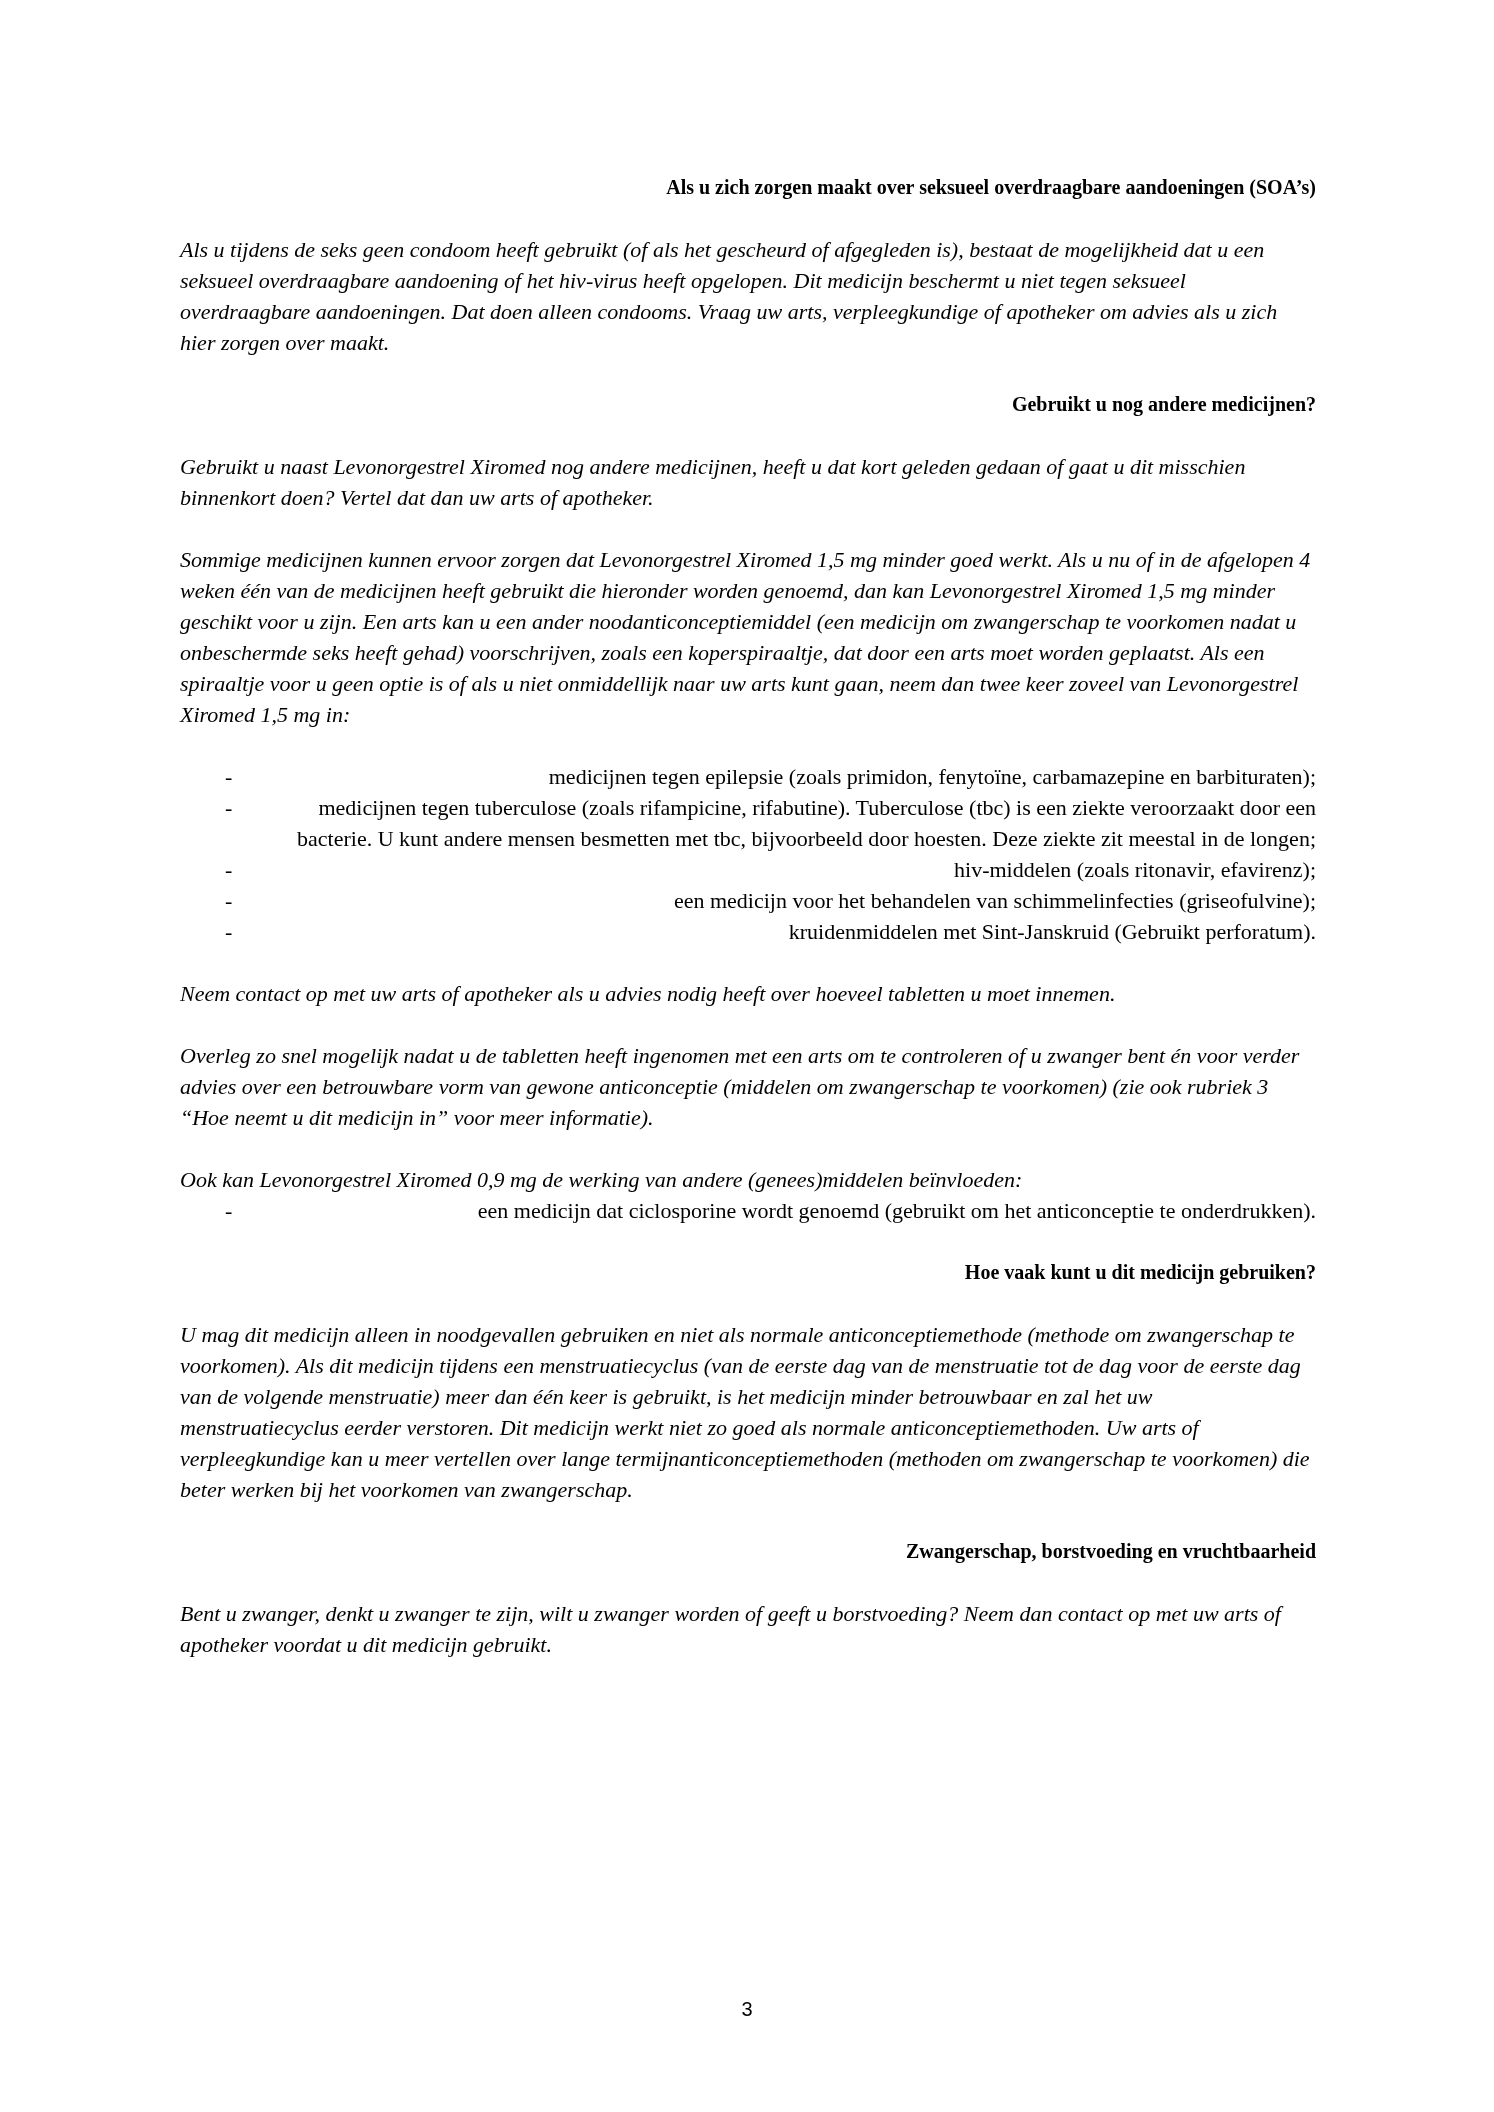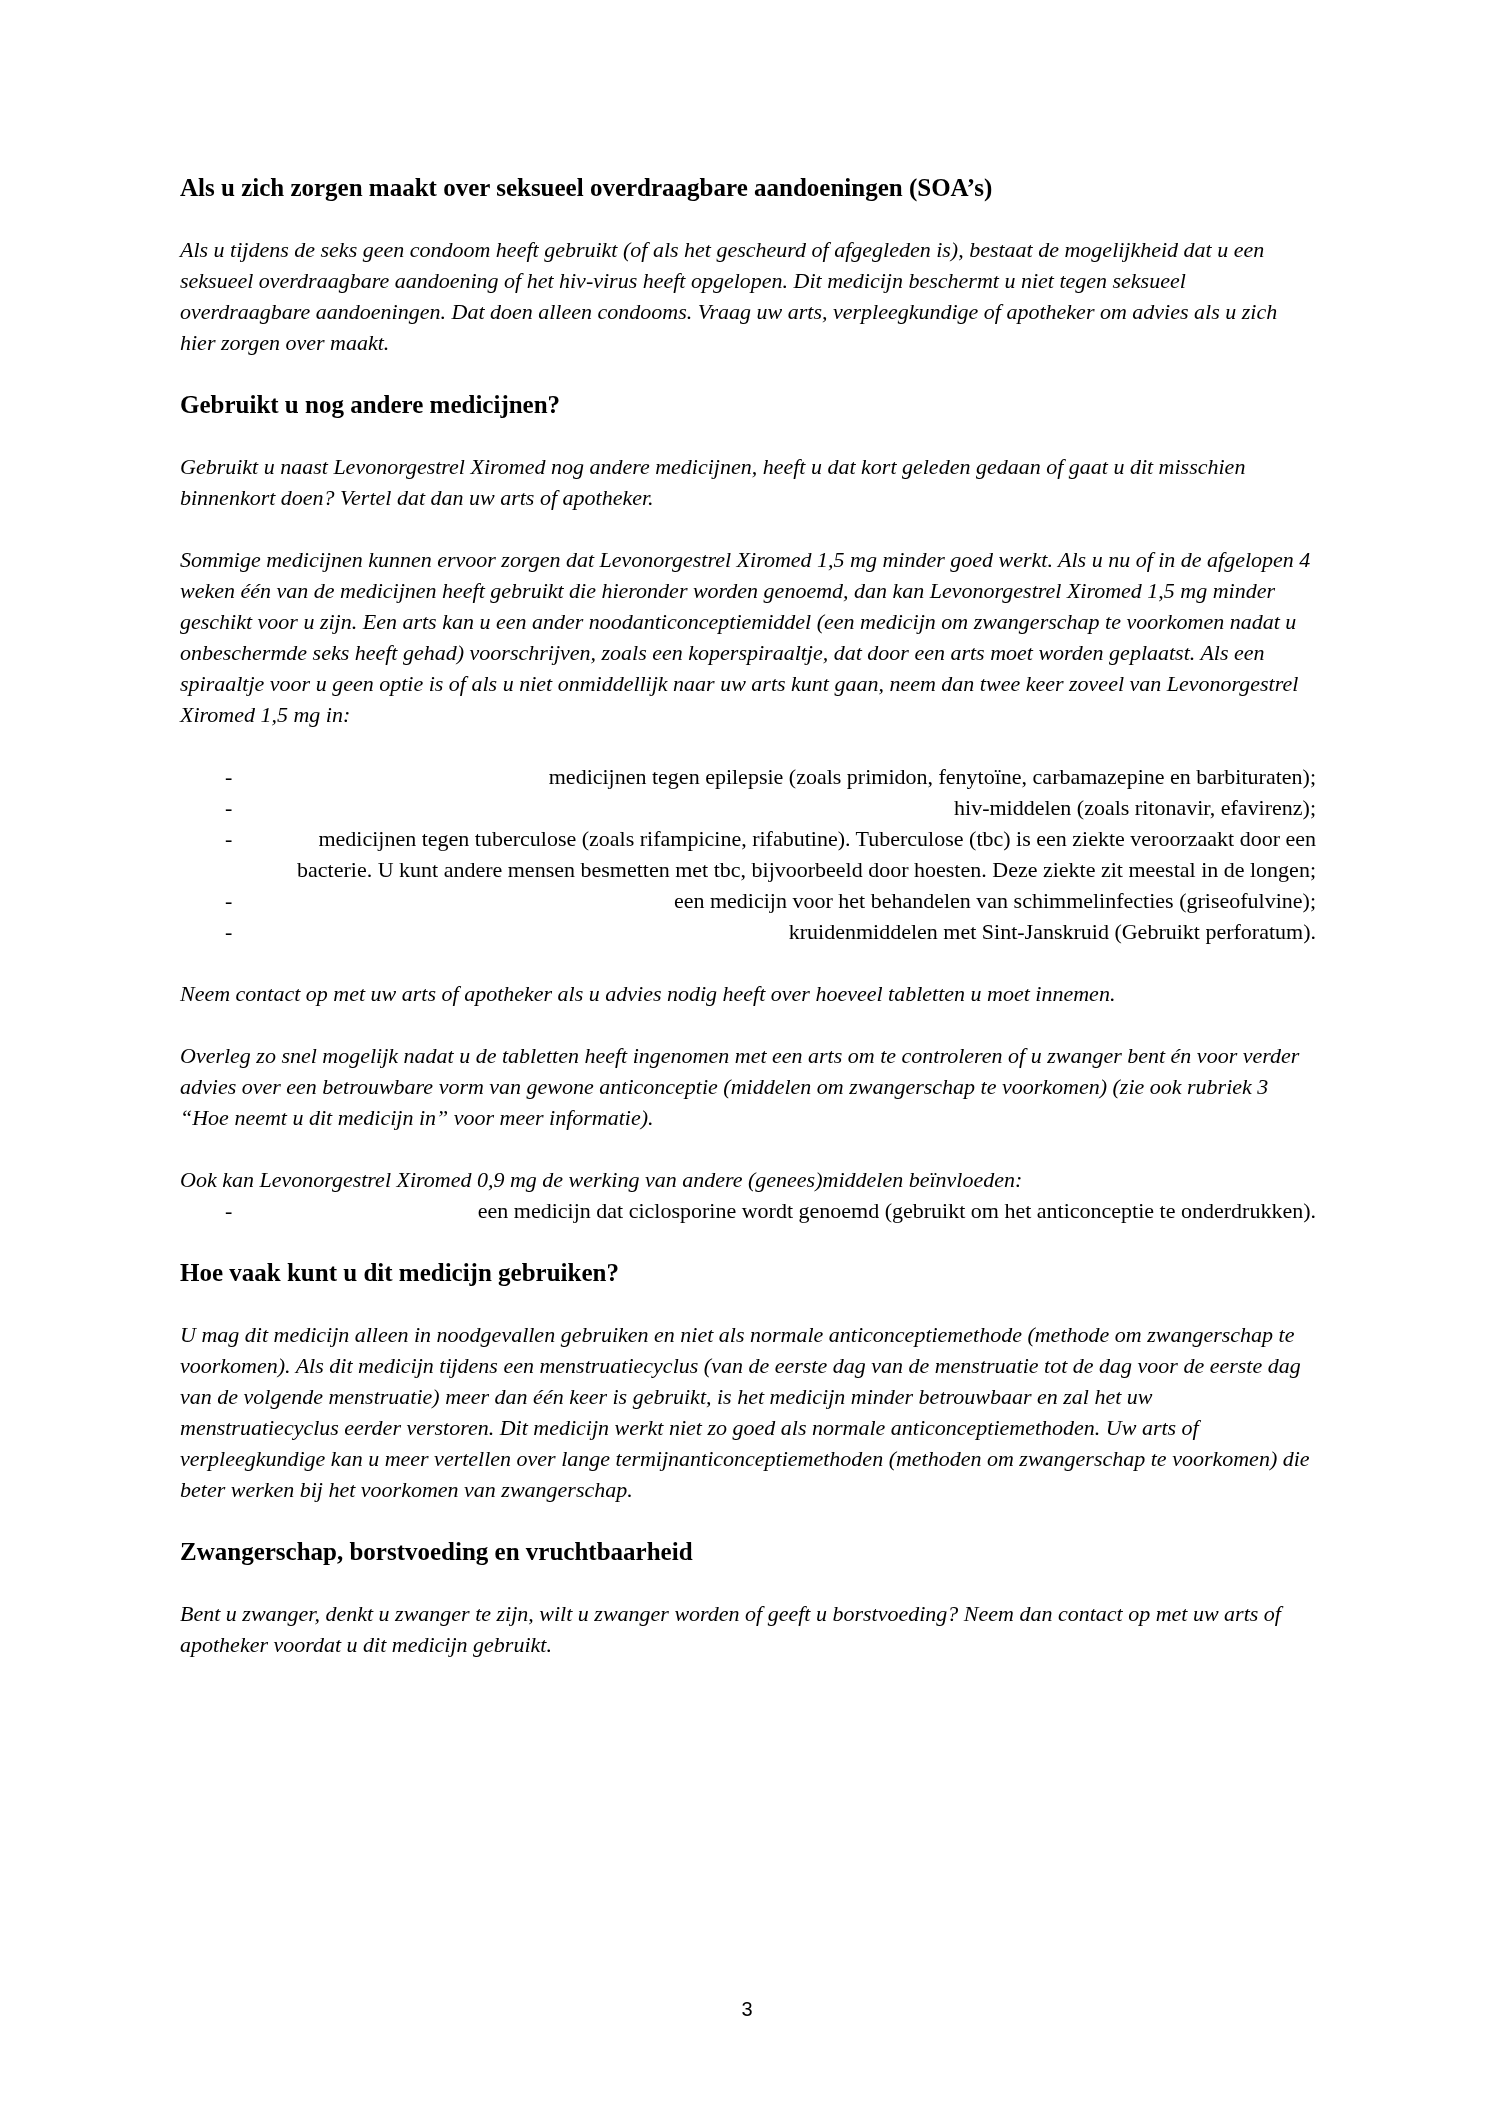--- a/index.html
+++ b/index.html
@@ -16,24 +16,25 @@
     background: #ffffff;
     color: #000000;
     font-family: "Liberation Serif", "DejaVu Serif", serif;
     font-size: 22px;
     line-height: 31px;
     box-sizing: border-box;
     padding: 172px 178px 0 180px;
     overflow: hidden;
   }
   .doc-heading {
-    font-size: 25px;
+    font-size: 20px;
     font-weight: bold;
     margin: 0 0 31px 0;
     line-height: 31px;
+    text-align: right;
   }
   .doc-para {
     margin: 0 0 31px 0;
     font-style: italic;
   }
   .doc-para.tight {
     margin-bottom: 0;
   }
   ul.doc-list {
     list-style: none;
@@ -73,22 +74,22 @@
   <p class="doc-para">Als u tijdens de seks geen condoom heeft gebruikt (of als het gescheurd of afgegleden is), bestaat de mogelijkheid dat u een seksueel overdraagbare aandoening of het hiv-virus heeft opgelopen. Dit medicijn beschermt u niet tegen seksueel overdraagbare aandoeningen. Dat doen alleen condooms. Vraag uw arts, verpleegkundige of apotheker om advies als u zich hier zorgen over maakt.</p>
 
   <h2 class="doc-heading">Gebruikt u nog andere medicijnen?</h2>
 
   <p class="doc-para">Gebruikt u naast Levonorgestrel Xiromed nog andere medicijnen, heeft u dat kort geleden gedaan of gaat u dit misschien binnenkort doen? Vertel dat dan uw arts of apotheker.</p>
 
   <p class="doc-para">Sommige medicijnen kunnen ervoor zorgen dat Levonorgestrel Xiromed 1,5 mg minder goed werkt. Als u nu of in de afgelopen 4 weken één van de medicijnen heeft gebruikt die hieronder worden genoemd, dan kan Levonorgestrel Xiromed 1,5 mg minder geschikt voor u zijn. Een arts kan u een ander noodanticonceptiemiddel (een medicijn om zwangerschap te voorkomen nadat u onbeschermde seks heeft gehad) voorschrijven, zoals een koperspiraaltje, dat door een arts moet worden geplaatst. Als een spiraaltje voor u geen optie is of als u niet onmiddellijk naar uw arts kunt gaan, neem dan twee keer zoveel van Levonorgestrel Xiromed 1,5 mg in:</p>
 
   <ul class="doc-list">
     <li>medicijnen tegen epilepsie (zoals primidon, fenytoïne, carbamazepine en barbituraten);</li>
+    <li>medicijnen tegen tuberculose (zoals rifampicine, rifabutine). Tuberculose (tbc) is een ziekte veroorzaakt door een bacterie. U kunt andere mensen besmetten met tbc, bijvoorbeeld door hoesten. Deze ziekte zit meestal in de longen;</li>
     <li>hiv-middelen (zoals ritonavir, efavirenz);</li>
-    <li>medicijnen tegen tuberculose (zoals rifampicine, rifabutine). Tuberculose (tbc) is een ziekte veroorzaakt door een bacterie. U kunt andere mensen besmetten met tbc, bijvoorbeeld door hoesten. Deze ziekte zit meestal in de longen;</li>
     <li>een medicijn voor het behandelen van schimmelinfecties (griseofulvine);</li>
     <li>kruidenmiddelen met Sint-Janskruid (Gebruikt perforatum).</li>
   </ul>
 
   <p class="doc-para">Neem contact op met uw arts of apotheker als u advies nodig heeft over hoeveel tabletten u moet innemen.</p>
 
   <p class="doc-para">Overleg zo snel mogelijk nadat u de tabletten heeft ingenomen met een arts om te controleren of u zwanger bent én voor verder advies over een betrouwbare vorm van gewone anticonceptie (middelen om zwangerschap te voorkomen) (zie ook rubriek 3 “Hoe neemt u dit medicijn in” voor meer informatie).</p>
 
   <p class="doc-para tight">Ook kan Levonorgestrel Xiromed 0,9 mg de werking van andere (genees)middelen beïnvloeden:</p>
 

